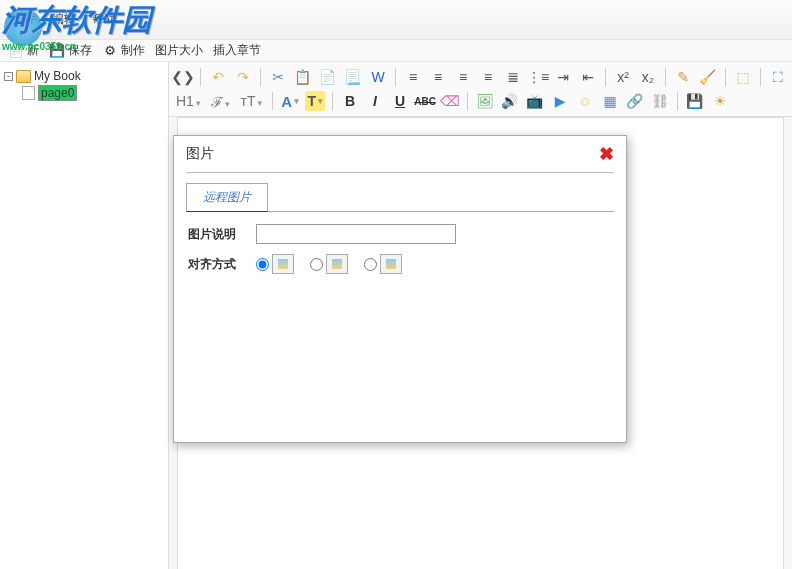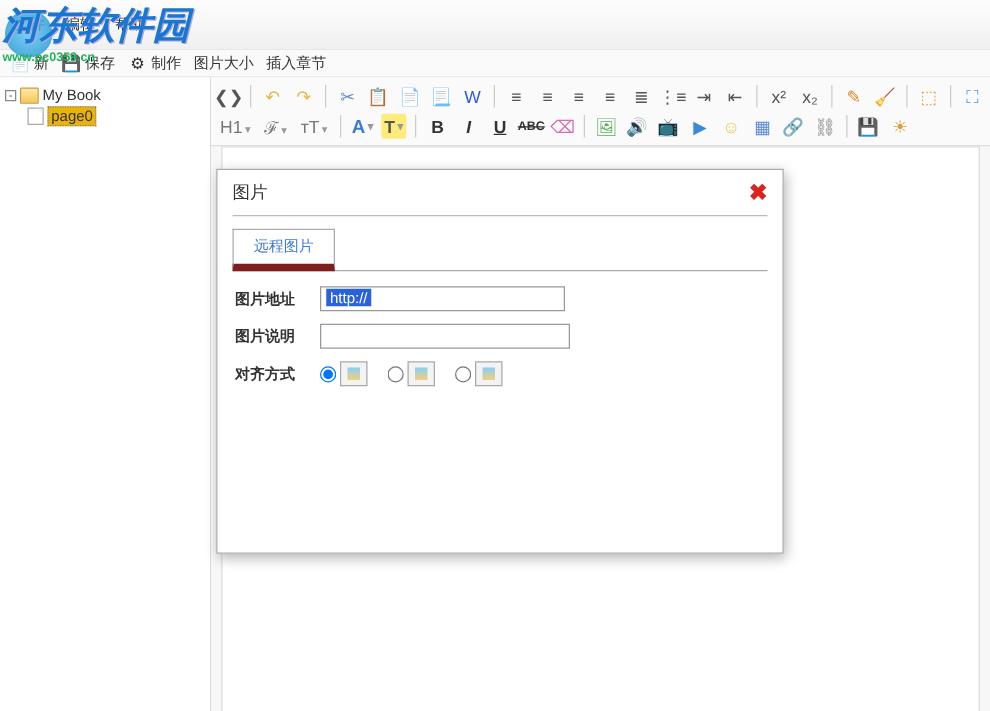--- a/index.html
+++ b/index.html
@@ -15,21 +15,21 @@
     .workspace { display: flex; height: calc(569px - 44px); }
     
     .tree { width: 195px; border-right: 1px solid #dcdcdc; padding: 6px 4px; background: #fff; }
     .tree-row { display: flex; align-items: center; gap: 3px; color: #333; padding: 1px 0; }
     .tree-indent1 { padding-left: 18px; }
     .tree-toggle { width: 9px; height: 9px; border: 1px solid #888; font-size: 9px; line-height: 7px; text-align: center; color: #555; }
     .tree-icon { width: 15px; height: 13px; display: inline-block; }
     .folder { background: linear-gradient(#ffe9a6,#f7c65a); border: 1px solid #c99b30; border-radius: 1px; }
     .page-ico { background: #fff; border: 1px solid #aaa; position: relative; width: 13px; height: 14px; }
     .page-ico::after { content:""; position:absolute; right:0; top:0; border-top:4px solid #eee; border-left:4px solid transparent;}
-    .selected { background: #eab308; border: 1px dotted #888; padding: 0 2px; }
+    .selected { background: #22c55e; border: 1px dotted #888; padding: 0 2px; }
     
     .watermark { position: absolute; top: 0; left: 2px; z-index: 5; pointer-events: none; }
     .wm-top { color: #1976d2; font-size: 30px; font-weight: bold; font-style: italic; text-shadow: 1px 1px #aad; }
     .wm-url { color: #1fb25a; font-size: 10px; font-weight: bold; }
     .wm-circle { position:absolute; left:2px; top:8px; width:38px; height:38px; border-radius:50%; background: radial-gradient(#5cc6f5,#0b87c9); opacity:.8; z-index:-1;}
     
     .editor { flex: 1; background: #f7f7f7; display: flex; flex-direction: column; }
     .ed-toolbar { background: #fafafa; border-bottom: 1px solid #dcdcdc; padding: 3px 4px; }
     .ed-row { display: flex; align-items: center; gap: 5px; flex-wrap: nowrap; height: 24px; }
     .ed-ic { width: 20px; height: 20px; display: inline-flex; align-items: center; justify-content: center; font-size: 14px; color: #555; cursor: pointer; border-radius: 2px; }
@@ -45,21 +45,21 @@
     
     .ed-canvas { margin: 0 8px 8px; background: #fff; border: 1px solid #dcdcdc; flex: 1; }
     
     .dialog { position: absolute; left: 173px; top: 135px; width: 454px; height: 308px; background: #fff; border: 1px solid #aaa; box-shadow: 2px 3px 10px rgba(0,0,0,.3); z-index: 50; display: flex; flex-direction: column; }
     .dlg-title { height: 36px; display: flex; align-items: center; justify-content: space-between; padding: 0 12px; font-size: 14px; color: #333; }
     .dlg-close { color: #d22; font-size: 18px; font-weight: bold; cursor: pointer; }
     .dlg-hr { border: 0; border-top: 1px solid #bbb; margin: 0 12px; }
     
     .tabs { display: flex; margin: 10px 12px 0; }
     .tab { border: 1px solid #aaa; padding: 5px 16px; font-size: 12px; color: #333; cursor: pointer; background: #e8e8e8; }
-    .tab.active { background: #fff; border-bottom: 6px solid #7f1d1d; position: relative; z-index: 2; color: #3d7ad6; }
+    .tab.active { background: #fff; border-bottom: 1px solid #7f1d1d; position: relative; z-index: 2; color: #3d7ad6; font-style: italic; }
     .tab + .tab { margin-left: -1px; }
     .tab-line { border-top: 1px solid #aaa; margin: -1px 12px 0; }
     
     .form { padding: 12px 14px; flex: 1; }
     .frow { display: flex; align-items: center; margin-bottom: 10px; gap: 8px; }
     .flabel { width: 60px; color: #333; font-weight: bold; }
     .finput { border: 1px solid #999; height: 20px; padding: 1px 4px; font-size: 12px; }
     .finput.url { width: 196px; }
     .url-sel { background: #2962d9; color: #fff; padding: 0 3px; }
     .finput.sm { width: 46px; }
@@ -190,24 +190,20 @@
   <div class="dlg-title">
     <span>图片</span>
     <span class="dlg-close">✖</span>
   </div>
   <hr class="dlg-hr">
   <div class="tabs">
     <div class="tab active">远程图片</div>
   </div>
   <div class="tab-line"></div>
   <div class="form">
-    <div class="frow">
-      <span class="flabel">图片地址</span>
-      <span class="finput url"><span class="url-sel">http://</span></span>
-    </div>
     <div class="frow">
       <span class="flabel">图片说明</span>
       <input class="finput desc" style="">
     </div>
     <div class="frow">
       <span class="flabel">对齐方式</span>
       <label class="align-opt">
           <input type="radio" name="al" checked="" style="">
           <span class="align-box">
             <span></span>

